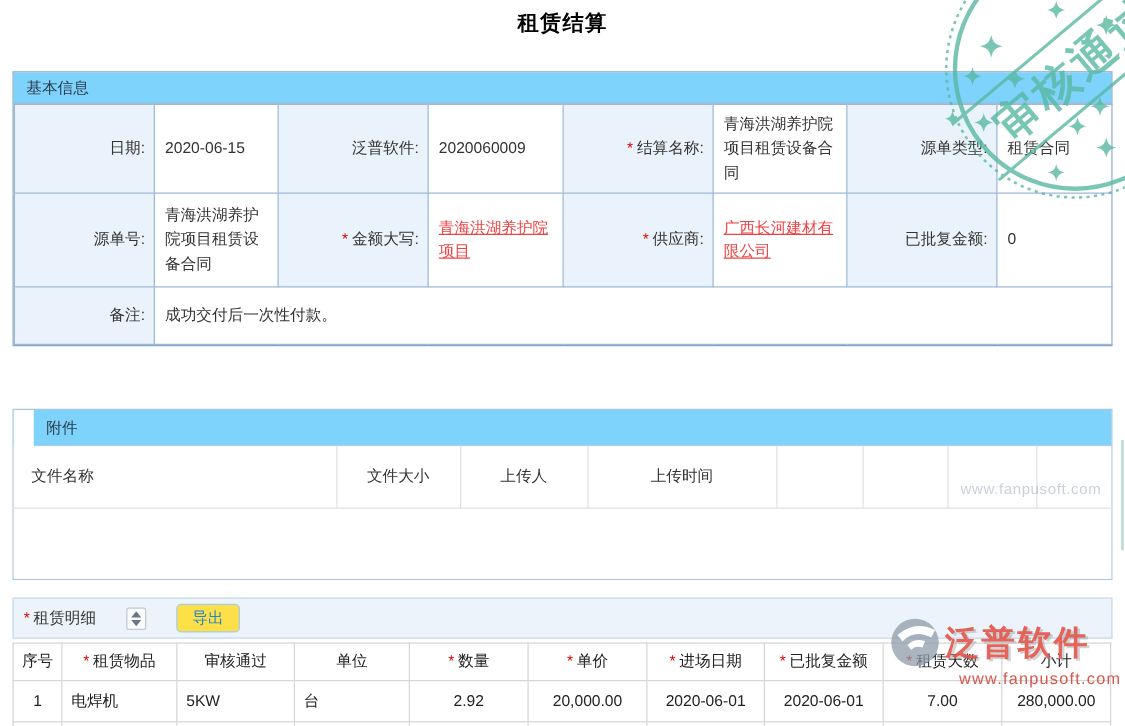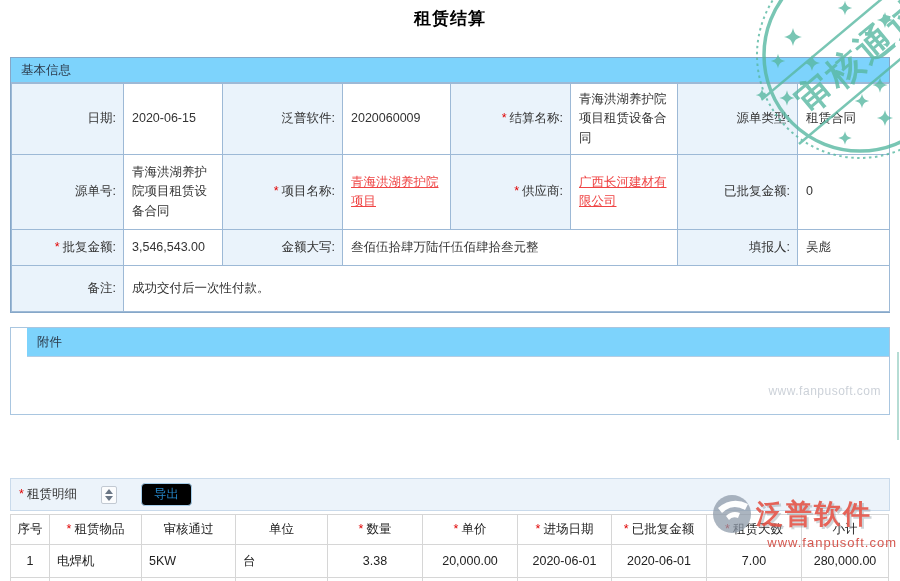--- a/index.html
+++ b/index.html
@@ -73,21 +73,21 @@
   .spinner {
     display: inline-flex; flex-direction: column; justify-content: center;
     gap: 2px; padding: 2px 3px; border: 1px solid #c2c9d2; background: #fbfcfd;
     border-radius: 2px; cursor: pointer;
   }
   .spinner i { display:block; width:0; height:0; border-left:4px solid transparent; border-right:4px solid transparent; }
   .spinner .up { border-bottom: 5px solid #6a7685; }
   .spinner .dn { border-top: 5px solid #6a7685; }
   .export-btn {
     height: 23px; padding: 0 12px;
-    background: #000000; border: 1px solid #a5cdea; border-radius: 4px;
+    background: #fde047; border: 1px solid #a5cdea; border-radius: 4px;
     color: #2585c6; font-size: 12.5px; cursor: pointer;
     font-family: inherit;
   }
   #detail-table { top: 514px; }
   table.grid { border-collapse: collapse; table-layout: fixed; width: 878px; }
   table.grid td {
     border: 1px solid #d6d6d6;
     height: 30px; vertical-align: middle; text-align: center;
     background: #fff; color: #222;
   }
@@ -134,34 +134,26 @@
       <td class="lbl"><span>泛普软件:</span></td>
       <td class="val">2020060009</td>
       <td class="lbl"><span class="req">*</span><span>结算名称:</span></td>
       <td class="val">青海洪湖养护院项目租赁设备合同</td>
       <td class="lbl"><span>源单类型:</span></td>
       <td class="val">租赁合同</td>
     </tr>
     <tr style="height:75px">
       <td class="lbl"><span>源单号:</span></td>
       <td class="val">青海洪湖养护院项目租赁设备合同</td>
-      <td class="lbl"><span class="req">*</span><span>项目名称:</span></td>
+      <td class="lbl"><span class="req">*</span><span>金额大写:</span></td>
       <td class="val"><a class="lnk">青海洪湖养护院项目</a></td>
       <td class="lbl"><span class="req">*</span><span>供应商:</span></td>
       <td class="val"><a class="lnk">广西长河建材有限公司</a></td>
       <td class="lbl"><span>已批复金额:</span></td>
       <td class="val">0</td>
-    </tr>
-    <tr style="height:36px">
-      <td class="lbl"><span class="req">*</span><span>批复金额:</span></td>
-      <td class="val">3,546,543.00</td>
-      <td class="lbl"><span>金额大写:</span></td>
-      <td class="val" colspan="3">叁佰伍拾肆万陆仟伍佰肆拾叁元整</td>
-      <td class="lbl"><span>填报人:</span></td>
-      <td class="val">吴彪</td>
     </tr>
     <tr style="height:46px">
       <td class="lbl"><span>备注:</span></td>
       <td class="val" colspan="7">成功交付后一次性付款。</td>
     </tr>
   </tbody>
     </table>
 </div>
 
 <div class="box" id="attach">
@@ -173,20 +165,30 @@
       <col style="width:258px">
         <col style="width:99px">
         <col style="width:102px">
         <col style="width:151px">
       <col style="width:69px">
         <col style="width:68px">
         <col style="width:71px">
         <col style="width:60px">
     </colgroup>
     <tbody>
+        <tr class="hrow">
+      <td class="first">文件名称</td>
+      <td>文件大小</td>
+      <td>上传人</td>
+      <td>上传时间</td>
+      <td></td>
+      <td></td>
+      <td></td>
+      <td></td>
+    </tr>
     <tr>
           <td class="body-space" colspan="8"></td>
         </tr>
   </tbody>
     </table>
   <div class="faint-url">www.fanpusoft.com</div>
 </div>
 <div class="edge-line"></div>
 
 <div class="box" id="detail-bar">
@@ -223,21 +225,21 @@
       <td><span class="req">*</span><span>进场日期</span></td>
       <td><span class="req">*</span><span>已批复金额</span></td>
       <td><span class="req">*</span><span>租赁天数</span></td>
       <td><span>小计</span></td>
     </tr>
     <tr class="vals">
       <td>1</td>
       <td class="al">电焊机</td>
       <td class="al">5KW</td>
       <td class="al">台</td>
-      <td>3.38</td>
+      <td>2.92</td>
       <td>20,000.00</td>
       <td>2020-06-01</td>
       <td>2020-06-01</td>
       <td>7.00</td>
       <td>280,000.00</td>
     </tr>
     <tr class="stub">
       <td></td>
           <td></td>
           <td></td>

